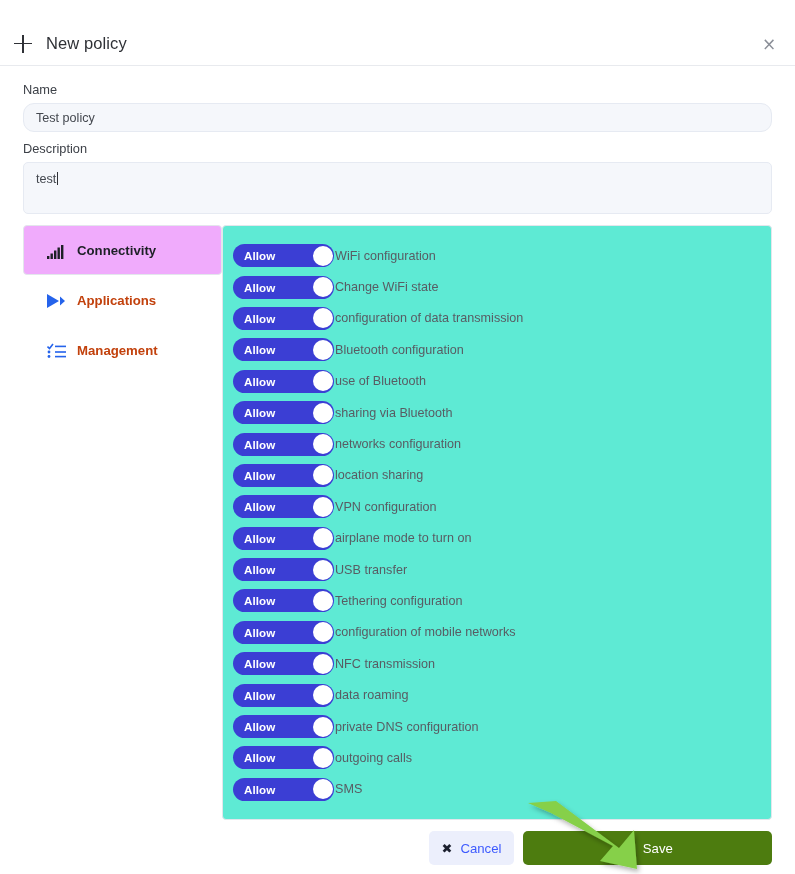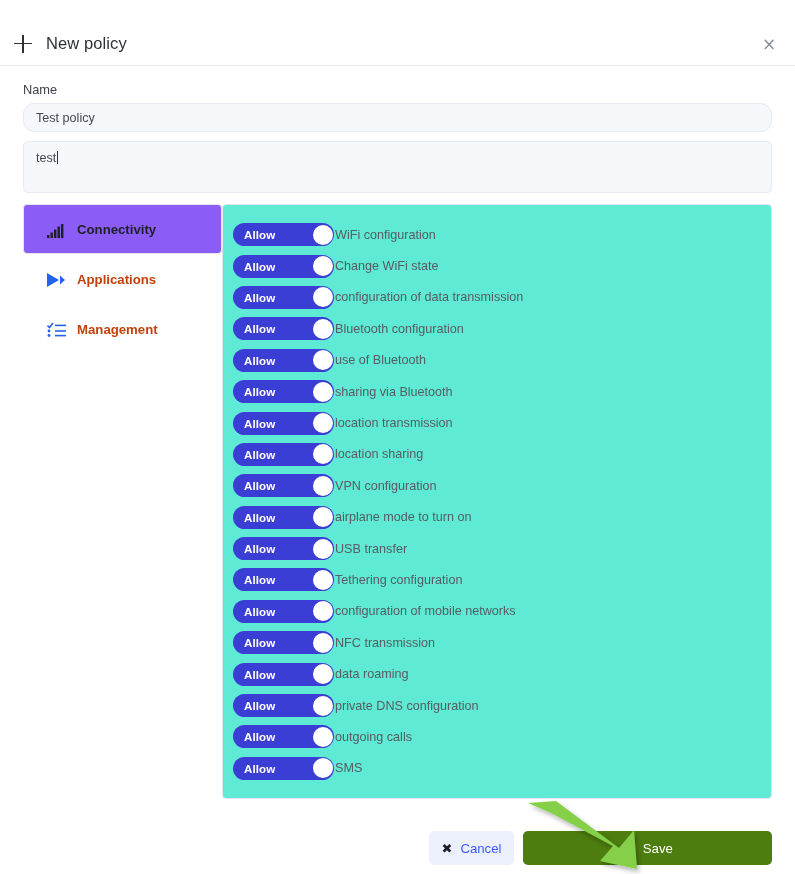--- a/index.html
+++ b/index.html
@@ -112,21 +112,21 @@
     padding-left: 22px;
     font-size: 13.2px;
     font-weight: bold;
     color: #c2410c;
     cursor: pointer;
     border: 1px solid transparent;
     border-radius: 4px;
   }
   .tab-item.active {
     color: #1d2026;
-    background: #8b5cf6;
+    background: #f0abfc;
     border: 1px solid #e3e6ec;
     text-align: center;
   }
   .tab-item .tab-ico {
     width: 20px; height: 18px;
     margin-right: 11px;
     flex: 0 0 20px;
     display: flex;
     align-items: flex-end;
     justify-content: center;
@@ -238,20 +238,21 @@
   <span class="dlg-title">New policy</span>
   <span class="close-btn">×</span>
 </div>
 
 <div class="form-area">
   <div class="field-label">Name</div>
   <div class="text-input" placeholder="Name">
     <span>Test policy</span>
   </div>
 
+  <div class="field-label">Description</div>
   <div class="text-area" placeholder="Description">
     <span>test</span><span class="caret"></span>
   </div>
 </div>
 
 <div class="panel-wrap">
 
   <div class="tabs-col">
 
     <div class="tab-item active">
@@ -336,21 +337,21 @@
           <span class="tog-label">Allow</span>
           <span class="knob"></span>
         </div>
         <span class="toggle-text">sharing via Bluetooth</span>
       </div>
       <div class="toggle-row">
         <div class="toggle">
           <span class="tog-label">Allow</span>
           <span class="knob"></span>
         </div>
-        <span class="toggle-text">location transmission</span>
+        <span class="toggle-text">networks configuration</span>
       </div>
       <div class="toggle-row">
         <div class="toggle">
           <span class="tog-label">Allow</span>
           <span class="knob"></span>
         </div>
         <span class="toggle-text">location sharing</span>
       </div>
       <div class="toggle-row">
         <div class="toggle">

